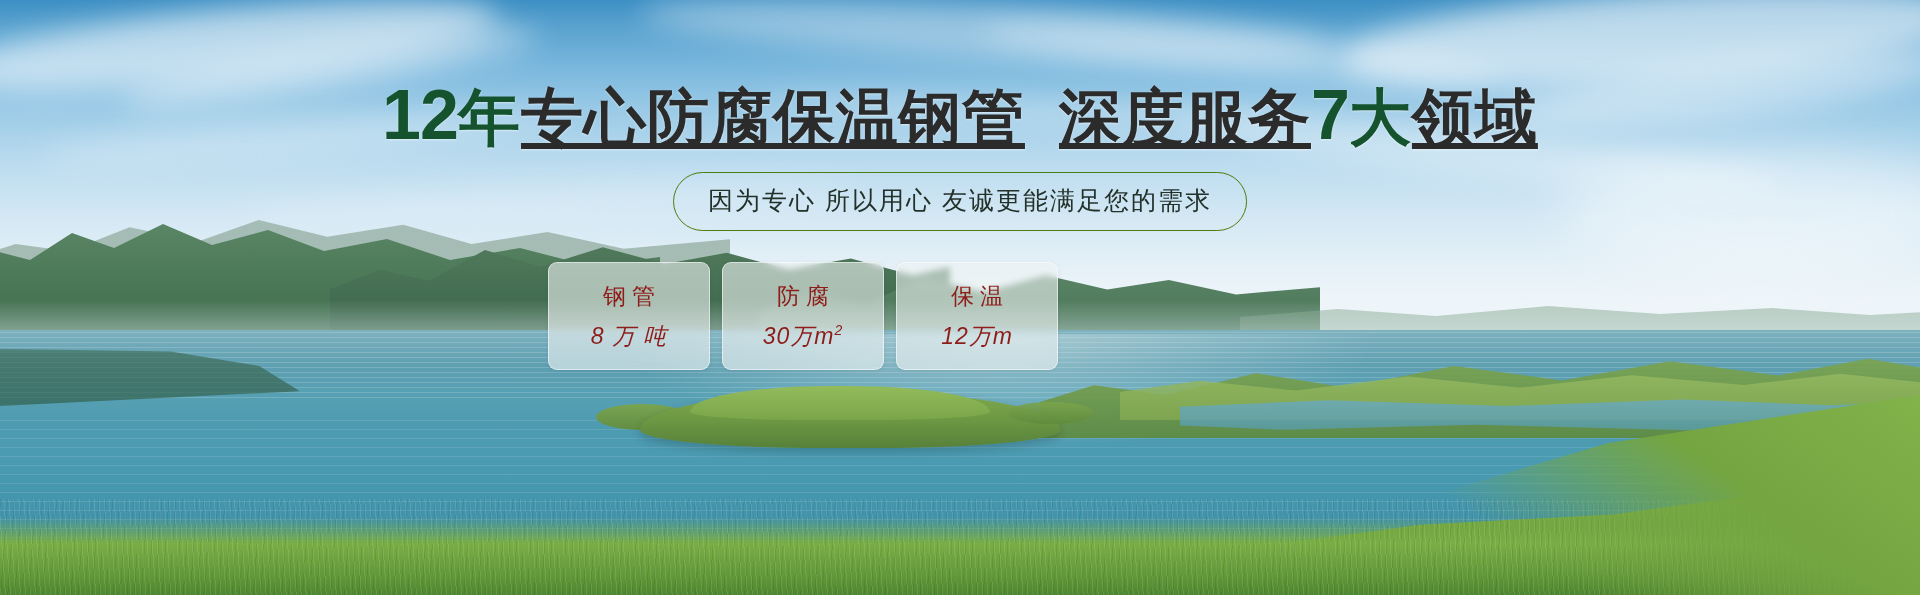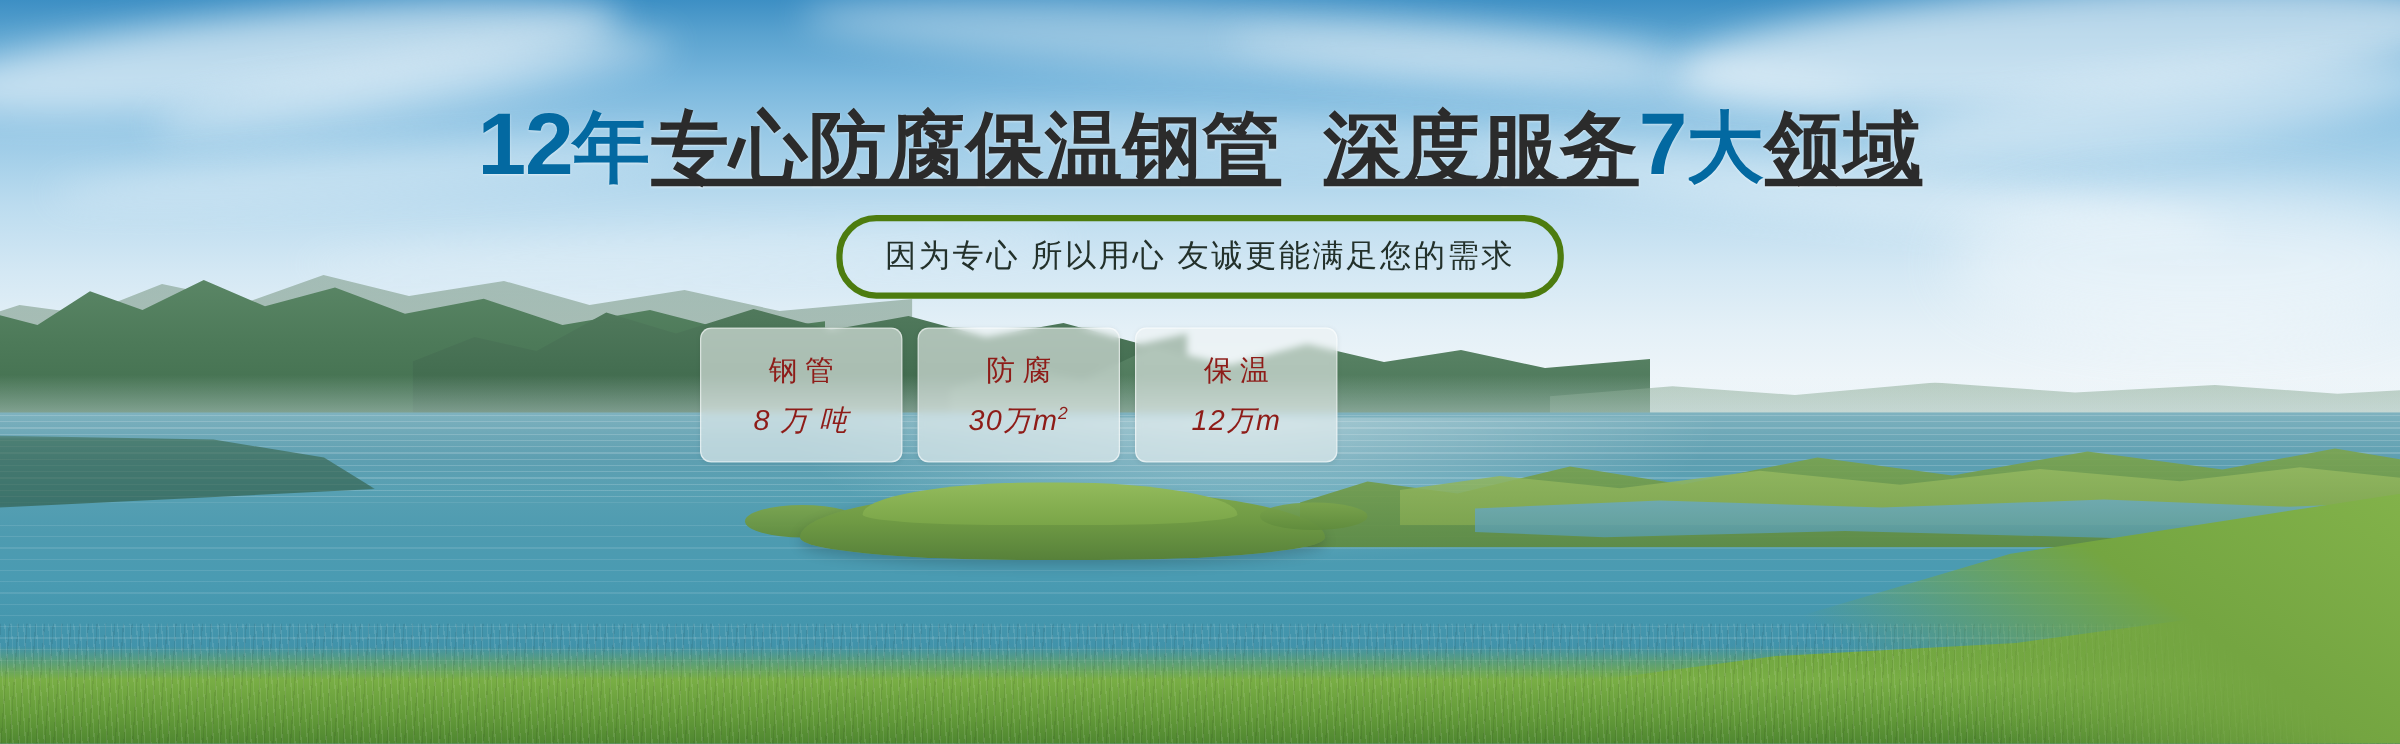--- a/index.html
+++ b/index.html
@@ -190,40 +190,40 @@
 
   .headline {
     position:absolute; top:80px; left:0; width:1920px;
     text-align:center;
     font-size:62px; line-height:1;
     font-weight:bold;
     letter-spacing:1px;
     white-space:nowrap;
     text-shadow:0 1px 2px rgba(255,255,255,.5);
   }
-  .hl-red  { color:#0369a1; }
+  .hl-red  { color:#14532d; }
   .hl-dark { color:#2b2b2b;text-decoration:underline; }
   .hl-num  { font-size:70px; letter-spacing:-1px; }
   .hl-gap  { display:inline-block; width:34px; }
 
   .subtitle-pill {
     position:absolute; top:172px; left:50%;
     transform:translateX(-50%);
-    border:5px solid #4d7c0f;
+    border:1px solid #4d7c0f;
     border-radius:32px;
     padding:11px 34px 13px;
     font-size:25px;
     color:#23312b;
     letter-spacing:2px;
     white-space:nowrap;
     background:transparent;
   }
 
   .cards {
-    position:absolute; top:262px; left:560px;
+    position:absolute; top:262px; left:548px;
     display:flex; gap:12px;
   }
   .card {
     width:162px; height:108px;
     border-radius:9px;
     background:rgba(238,243,243,0.60);
     border:1px solid rgba(255,255,255,0.55);
     backdrop-filter:blur(3px);
     display:flex; flex-direction:column;
     align-items:center; justify-content:center;

